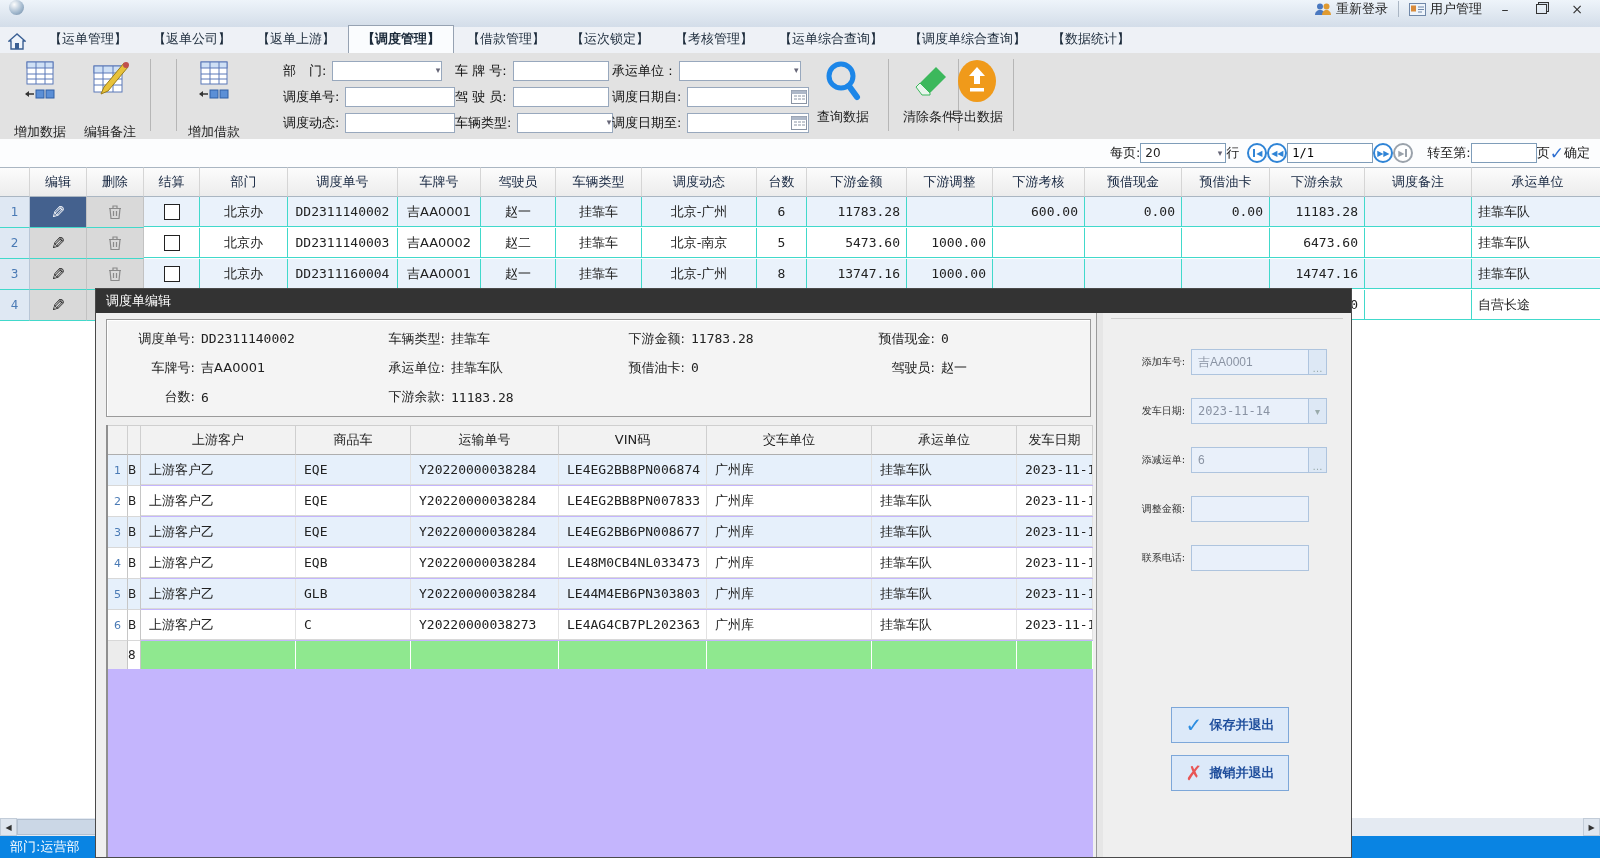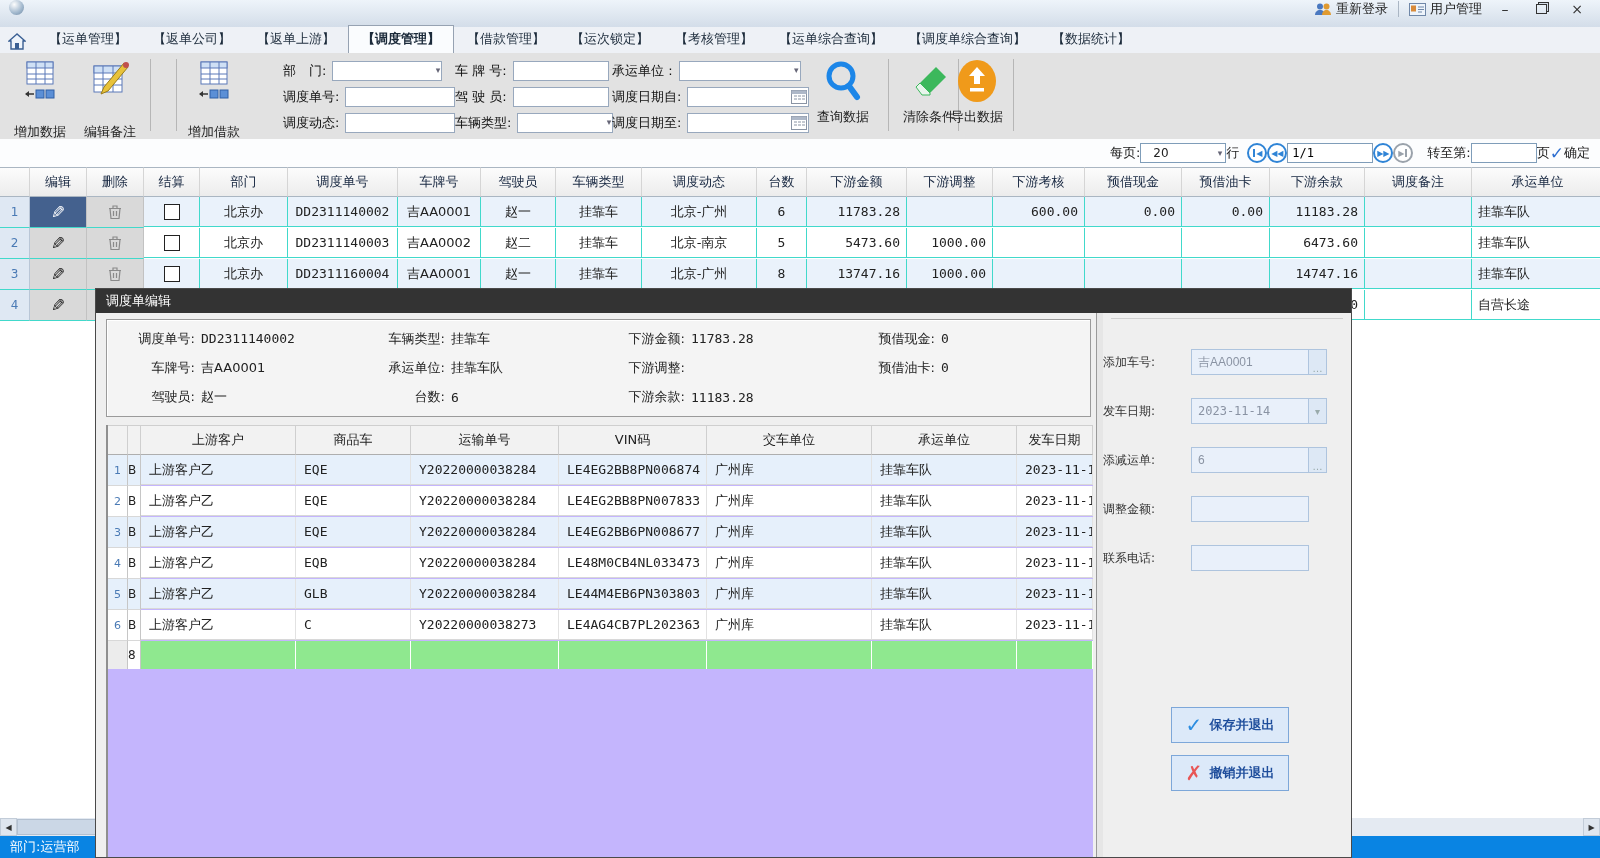--- a/index.html
+++ b/index.html
@@ -39,21 +39,21 @@
   
   .pagebar{position:absolute;left:0;top:139px;width:1600px;height:28px;background:#fcfdfe;
     display:flex;align-items:center;justify-content:flex-end;padding-right:10px;box-sizing:border-box;font-size:13px}
   .pgb{width:20px;height:20px;border-radius:50%;border:2px solid #2f84d6;color:#2f84d6;box-sizing:border-box;
     display:inline-flex;align-items:center;justify-content:center;font-size:8px;cursor:pointer;background:#fff}
   .pgb .bar{width:2px;height:8px;background:currentColor;margin:0 1px}
   .pgb.dis{border-color:#9aa2ab;color:#9aa2ab}
   .pginput{width:86px;height:20px;border:1px solid #7f9db9;box-sizing:border-box;padding:0 4px;font-size:12px}
   .gotoinput{width:66px;height:20px;border:1px solid #7f9db9;box-sizing:border-box}
   .psel{width:86px;height:20px;border:1px solid #7f9db9;background:#fff;position:relative;
-    display:flex;align-items:center;padding:0 12px;box-sizing:border-box;font-size:12px}
+    display:flex;align-items:center;padding:0 4px;box-sizing:border-box;font-size:12px}
   .psel .arr{position:absolute;right:3px;font-size:9px;color:#667}
   .okchk{color:#2f6fd0;font-size:17px;font-weight:bold}
   
   .mt{position:absolute;left:0;top:167px;width:1602px}
   .mr{display:grid;grid-template-columns:30px 57px 57px 56px 88px 110px 83px 75px 86px 115px 50px 100px 86px 92px 97px 88px 95px 107px 132px}
   .hc{height:28px;background:linear-gradient(#fcfcfc,#ececec);border-right:1px solid #d5d5d5;border-top:1px solid #aab6c2;
     border-bottom:1px solid #aab6c2;display:flex;align-items:center;justify-content:center;color:#15253f}
   .nc{height:30px;background:#dfe8f3;color:#4a7ab5;display:flex;align-items:center;justify-content:center;
     border-right:1px solid #b9c6d6;border-bottom:1px solid #41d9cb;font-size:12px}
   .tc{height:30px;background:#d9d9d9;display:flex;align-items:center;justify-content:center;
@@ -96,21 +96,21 @@
   .sd{height:30px;background:#fff;border-right:1px solid #e2e2e2;border-bottom:1px solid #d8d8d8;
     display:flex;align-items:center;padding:0 8px;box-sizing:border-box;font-size:13px;overflow:hidden;white-space:nowrap}
   .alt2 .sd,.alt2 .stg,.alt2 .sn{background:#e6f0fb}
   .gf{height:28px;background:#8fe88f;border-right:1px solid #fff}
   .gf.numcell{background:#ececec;border-right:1px solid #c6c6c6}
   .gf.tagcell{background:#fff;border-right:1px solid #c6c6c6;display:flex;align-items:center;font-size:12px}
   .splitter{position:absolute;left:1000px;top:0;width:7px;bottom:0;background:#e6e6e6;border-left:1px solid #9a9a9a;border-right:1px solid #9a9a9a}
   .m-panel{position:absolute;left:1007px;top:0;right:0;bottom:0;background:#efefef}
   .m-panel .inner{position:absolute;left:8px;right:8px;top:5px;bottom:4px;border-top:1px solid #cfcfcf}
   .pf{position:absolute;left:0;display:flex;align-items:center}
-  .pf .l{width:82px;text-align:left;font-size:12px;color:#333}
+  .pf .l{width:82px;text-align:right;font-size:10px;color:#333}
   .pf input{width:118px;height:26px;border:1px solid #aec4de;background:#e9f0fa;color:#8a93a3;
     box-sizing:border-box;padding:0 6px;font-size:12px}
   .pf input.en{background:#e9f0fa;color:#444}
   .pf .sbtn{width:18px;height:26px;border:1px solid #aec4de;border-left:none;background:#dde8f5;color:#9aa;
     display:flex;align-items:flex-end;justify-content:center;font-size:10px;box-sizing:border-box;cursor:pointer}
   .pf textarea{width:118px;height:74px;border:1px solid #aec4de;background:#e9f0fa;resize:none;box-sizing:border-box}
   .mbtn{position:absolute;left:68px;width:116px;height:34px;background:#dce9f9;border:1px solid #7da7d9;
     display:flex;align-items:center;justify-content:center;gap:7px;font-weight:bold;color:#1f4e9c;font-size:13px;cursor:pointer}
   .mbtn .ck{color:#2b8ce0;font-size:20px;font-weight:bold}
   .mbtn .cx{color:#e85555;font-size:20px;font-weight:bold}
@@ -506,24 +506,20 @@
         </div>
       <div class="mi">
           <span class="l">车牌号:</span>
           <span class="v">吉AA0001</span>
         </div>
       <div class="mi">
           <span class="l">承运单位:</span>
           <span class="v">挂靠车队</span>
         </div>
       <div class="mi">
-          <span class="l">下游调整:</span>
-          <span class="v mono"></span>
-        </div>
-      <div class="mi">
           <span class="l">预借油卡:</span>
           <span class="v mono">0</span>
         </div>
       <div class="mi">
           <span class="l">驾驶员:</span>
           <span class="v">赵一</span>
         </div>
       <div class="mi">
           <span class="l">台数:</span>
           <span class="v mono">6</span>

